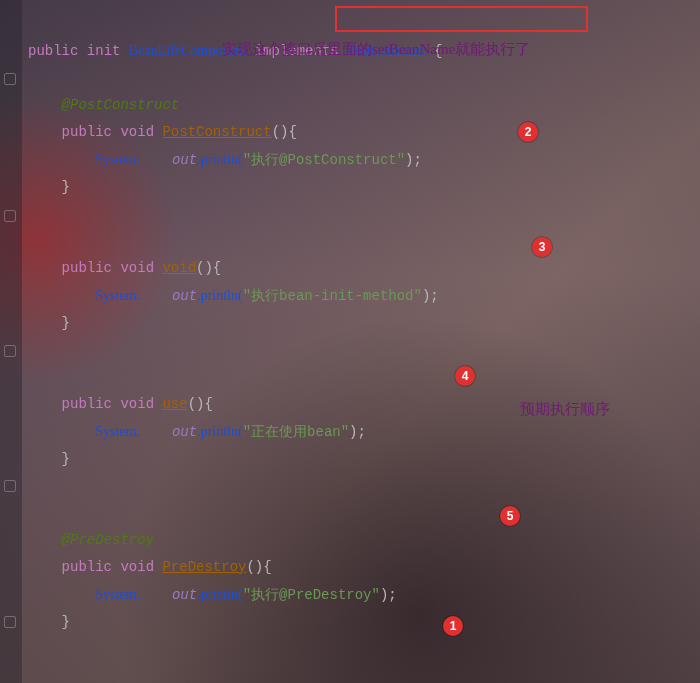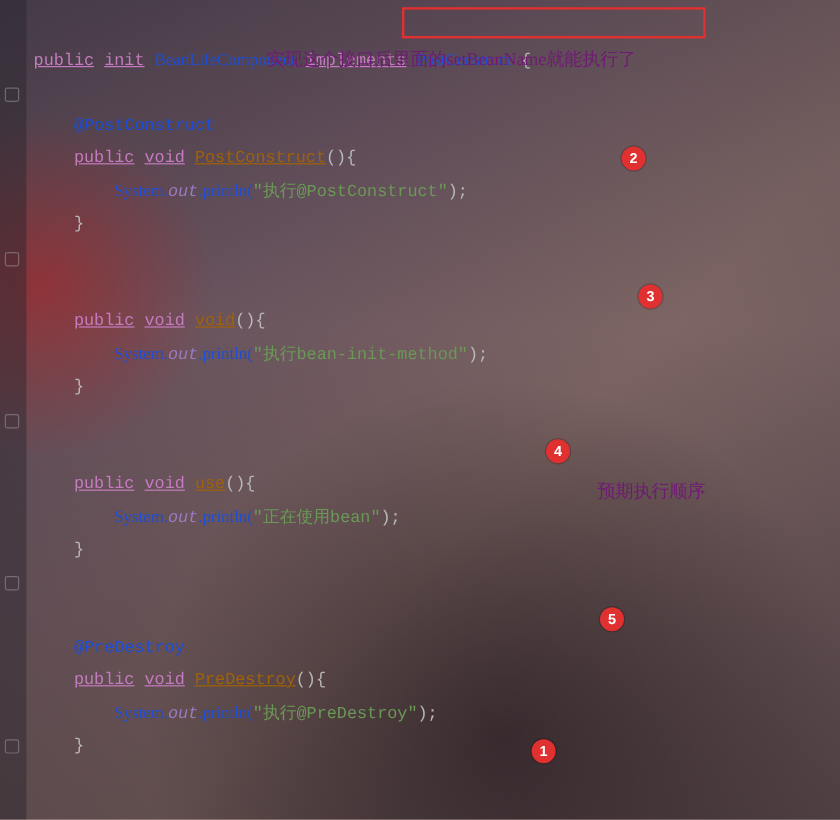--- a/index.html
+++ b/index.html
@@ -40,24 +40,24 @@
     box-sizing: border-box;
   }
   .code-area {
     position: absolute;
     left: 28px;
     top: 10px;
     right: 10px;
     line-height: 27px;
     white-space: pre;
   }
-  .kw { color: #c57bbf; text-decoration: underline; }
+  .kw { color: #c57bbf; }
   .mname { color: #a16207; text-decoration: underline; } 
-  .ann { color: #1d4ed8; }
-  .fld { color: #9a7bbf; font-style: italic; } 
+  .ann { color: #4d7c0f; font-style: italic; }
+  .fld { color: #9a7bbf; font-style: italic; margin-left: 32px; } 
   .str { color: #6a9955; }
   .pun { color: #b8b8b8; }
   .plain { color: #1d4ed8; font-family: Liberation Serif, serif; }
   .highlight-box {
     position: absolute;
     border: 2px solid #e03030;
     box-sizing: border-box;
   }
   .annot-red {
     position: absolute;
@@ -123,19 +123,19 @@
 
        
         
     
 
 </div>
 
 <div class="highlight-box" style="left:335px; top:6px; width:253px; height:26px;"></div>
 
 <div class="annot-red" style="left:222px; top:40px;">实现这个接口后里面的setBeanName就能执行了</div>
-<div class="annot-red" style="left:498px; top:400px;">预期执行顺序</div>
+<div class="annot-red" style="left:520px; top:400px;">预期执行顺序</div>
 
 <div class="badge" style="left:518px; top:122px;">2</div>
 <div class="badge" style="left:532px; top:237px;">3</div>
 <div class="badge" style="left:455px; top:366px;">4</div>
 <div class="badge" style="left:500px; top:506px;">5</div>
 <div class="badge" style="left:443px; top:616px;">1</div>
 
 </body></html>

